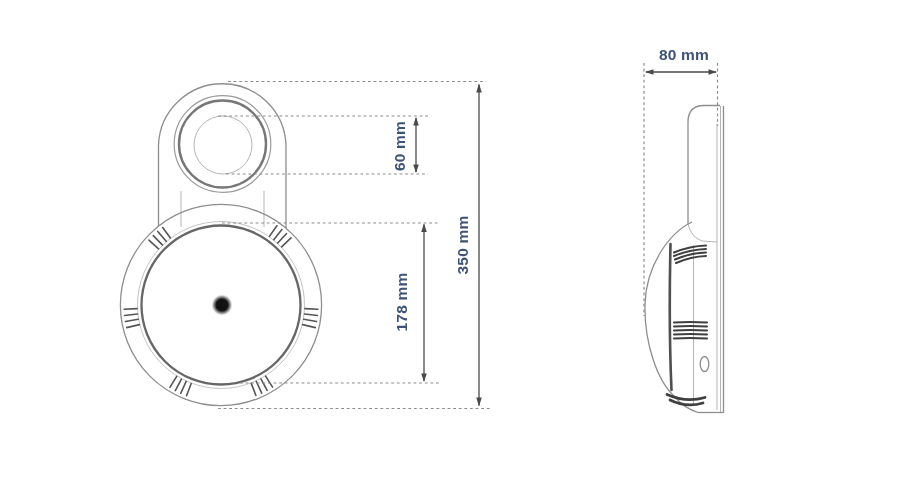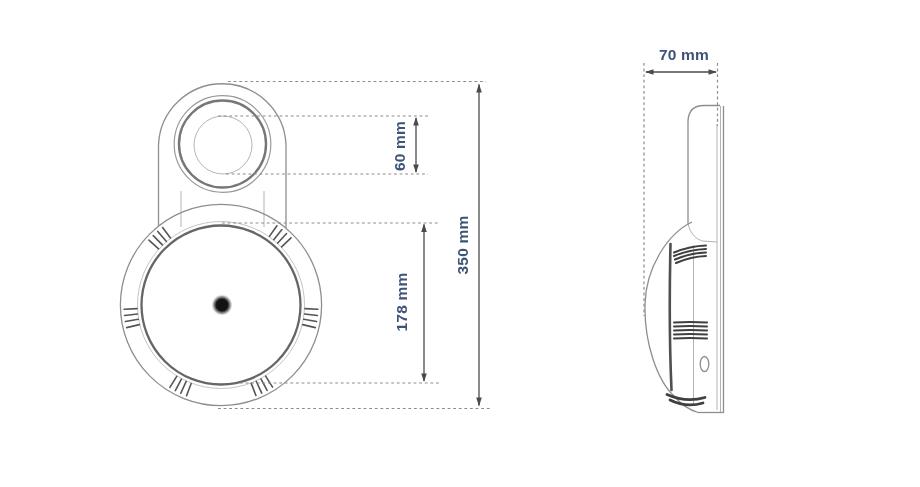--- a/index.html
+++ b/index.html
@@ -179,15 +179,15 @@
       </g>
     </g>
   </svg>
 
   <div class="dim-label rot" style="left:400px;top:146px;">60 mm</div>
 
   <div class="dim-label rot" style="left:402px;top:302px;">178 mm</div>
 
   <div class="dim-label rot" style="left:463px;top:245px;">350 mm</div>
 
-  <div class="dim-label hor" style="left:684px;top:55px;">70 mm</div>
+  <div class="dim-label hor" style="left:684px;top:55px;">80 mm</div>
 
 </div>
 
 </body></html>

